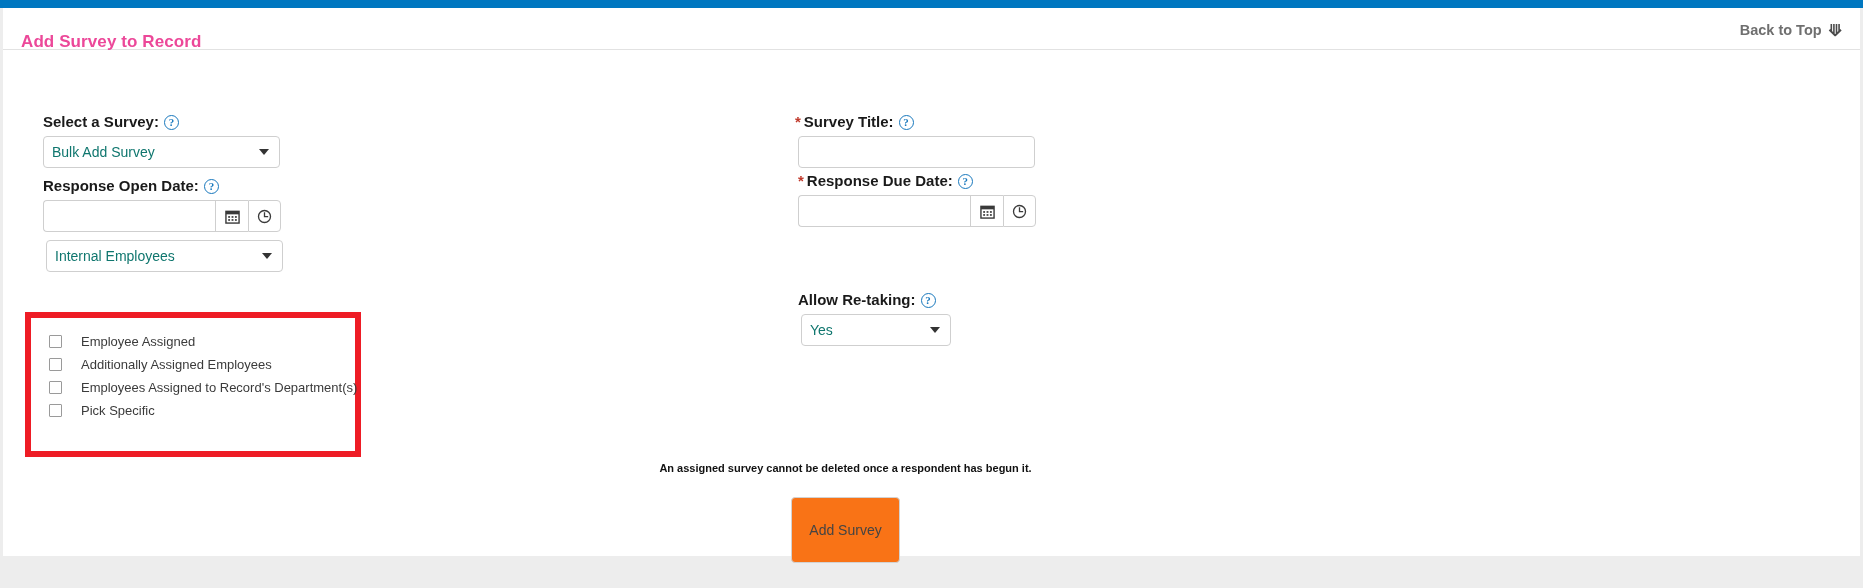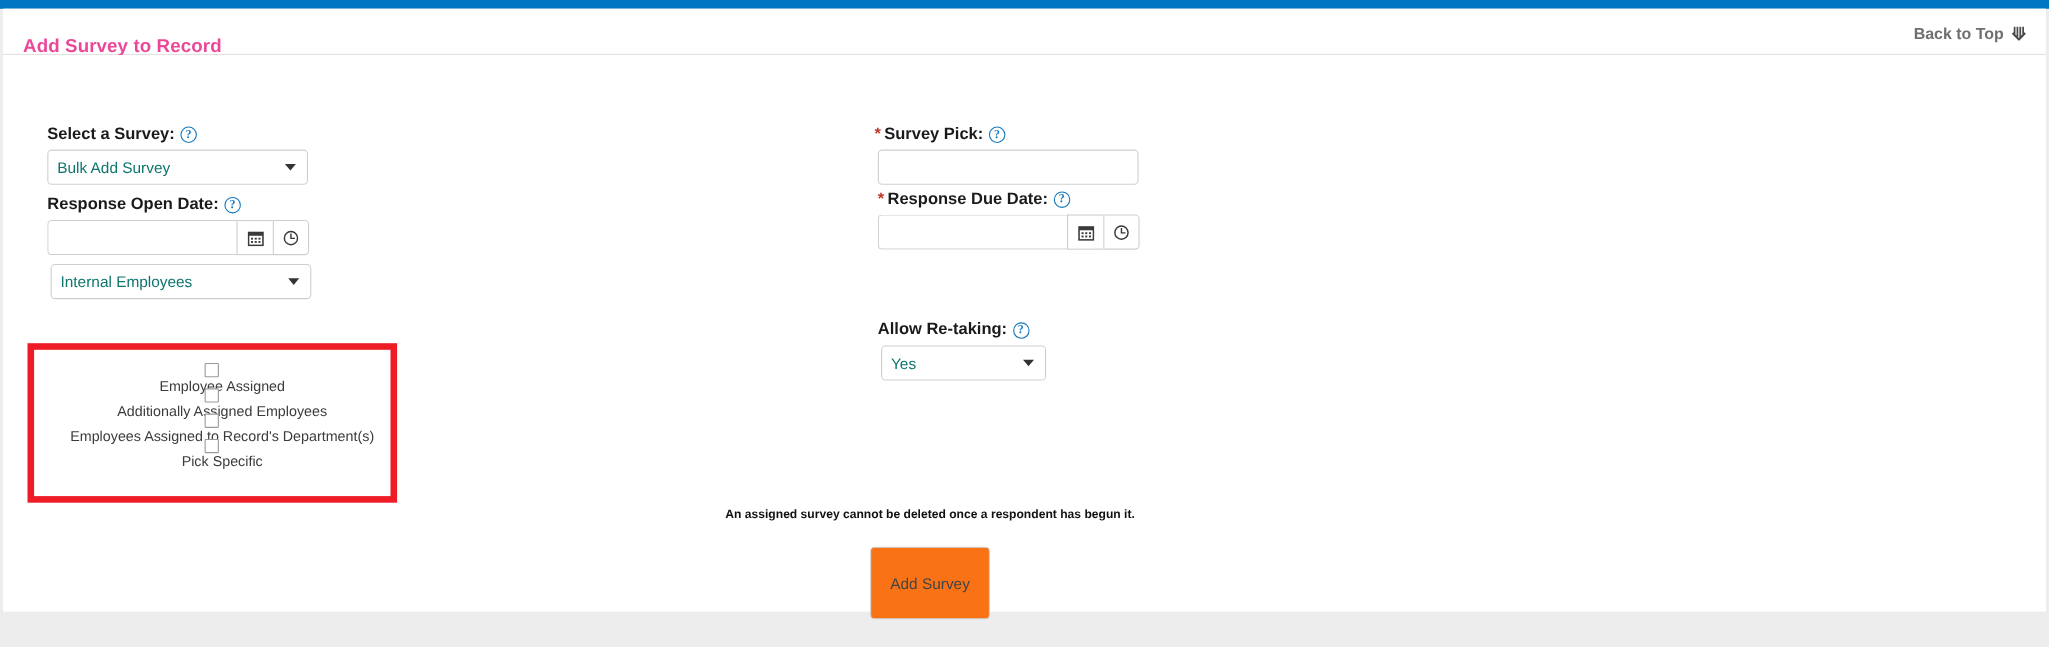--- a/index.html
+++ b/index.html
@@ -151,21 +151,20 @@
     width: 336px; height: 145px;
     border: 6px solid #ee1c25;
     background: #ffffff;
   }
   .check-list { padding: 12px 0 0 18px; }
   .check-row {
     display: flex;
     align-items: center;
     height: 23px;
     margin-bottom: 0px;
-    flex-direction: column;
   }
   .check-box {
     width: 13px; height: 13px;
     border: 1px solid #9a9a9a;
     background: #fff;
     border-radius: 1px;
     margin-right: 19px;
     flex: none;
     cursor: pointer;
   }
@@ -296,21 +295,21 @@
             <span class="check-label">Pick Specific</span>
           </div>
 
         </div>
       </div>
 
       <div class="col-right">
 
         <div class="field" style="top:62px; left:0;">
           <div class="field-label">
-            <span class="req-star">*</span><span>Survey Pick:</span><span class="help-icon">?</span>
+            <span class="req-star">*</span><span>Survey Title:</span><span class="help-icon">?</span>
           </div>
           <input class="txt" style="width: 237px; margin-left: 3px;" type="text" value="">
         </div>
 
         <div class="field" style="top:121px; left:3px;">
           <div class="field-label">
             <span class="req-star">*</span><span>Response Due Date:</span><span class="help-icon">?</span>
           </div>
           <div class="date-group">
             <input class="txt" style="width: 172px;" type="text" value="">

